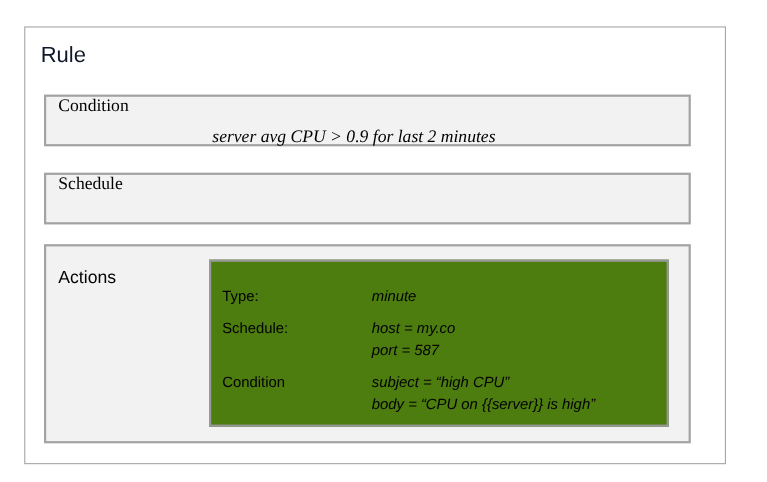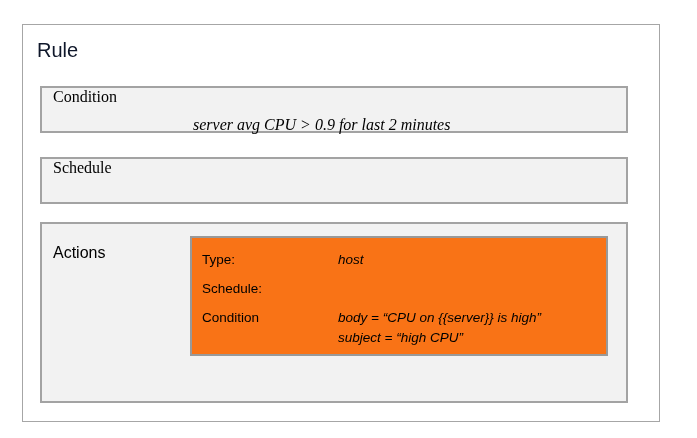--- a/index.html
+++ b/index.html
@@ -69,25 +69,25 @@
     left: 11px;
     top: 20px;
     font-size: 16px;
     white-space: nowrap;
   }
   .detail-panel {
     position: absolute;
     left: 148px;
     top: 12px;
     width: 418px;
-    height: 120px;
-    background: #f97316;
+    height: 152px;
+    background: #4d7c0f;
     border: 2px solid #999999;
     box-sizing: border-box;
-    padding: 12px 8px 0 10px;
+    padding: 22px 8px 0 10px;
   }
   .detail-row {
     display: flex;
     margin-bottom: 9px;
   }
   .detail-label {
     flex: 0 0 136px;
     font-size: 13.5px;
     line-height: 20px;
     white-space: nowrap;
@@ -123,33 +123,37 @@
     </div>
 
     <div class="section section-actions">
       <span class="actions-label">Actions</span>
 
       <div class="detail-panel">
 
         <div class="detail-row">
           <span class="detail-label">Type:</span>
           <span class="detail-values">
-            <span class="detail-line">host</span>
+            <span class="detail-line">minute</span>
           </span>
         </div>
 
         <div class="detail-row">
           <span class="detail-label">Schedule:</span>
+          <span class="detail-values">
+            <div class="detail-line">host = my.co</div>
+            <div class="detail-line">port = 587</div>
+          </span>
         </div>
 
         <div class="detail-row">
           <span class="detail-label">Condition</span>
           <span class="detail-values">
+            <div class="detail-line">subject = “high CPU”</div>
             <div class="detail-line">body = “CPU on {{server}} is high”</div>
-            <div class="detail-line">subject = “high CPU”</div>
           </span>
         </div>
 
       </div>
     </div>
 
   </div>
 </div>
 
 </body></html>

